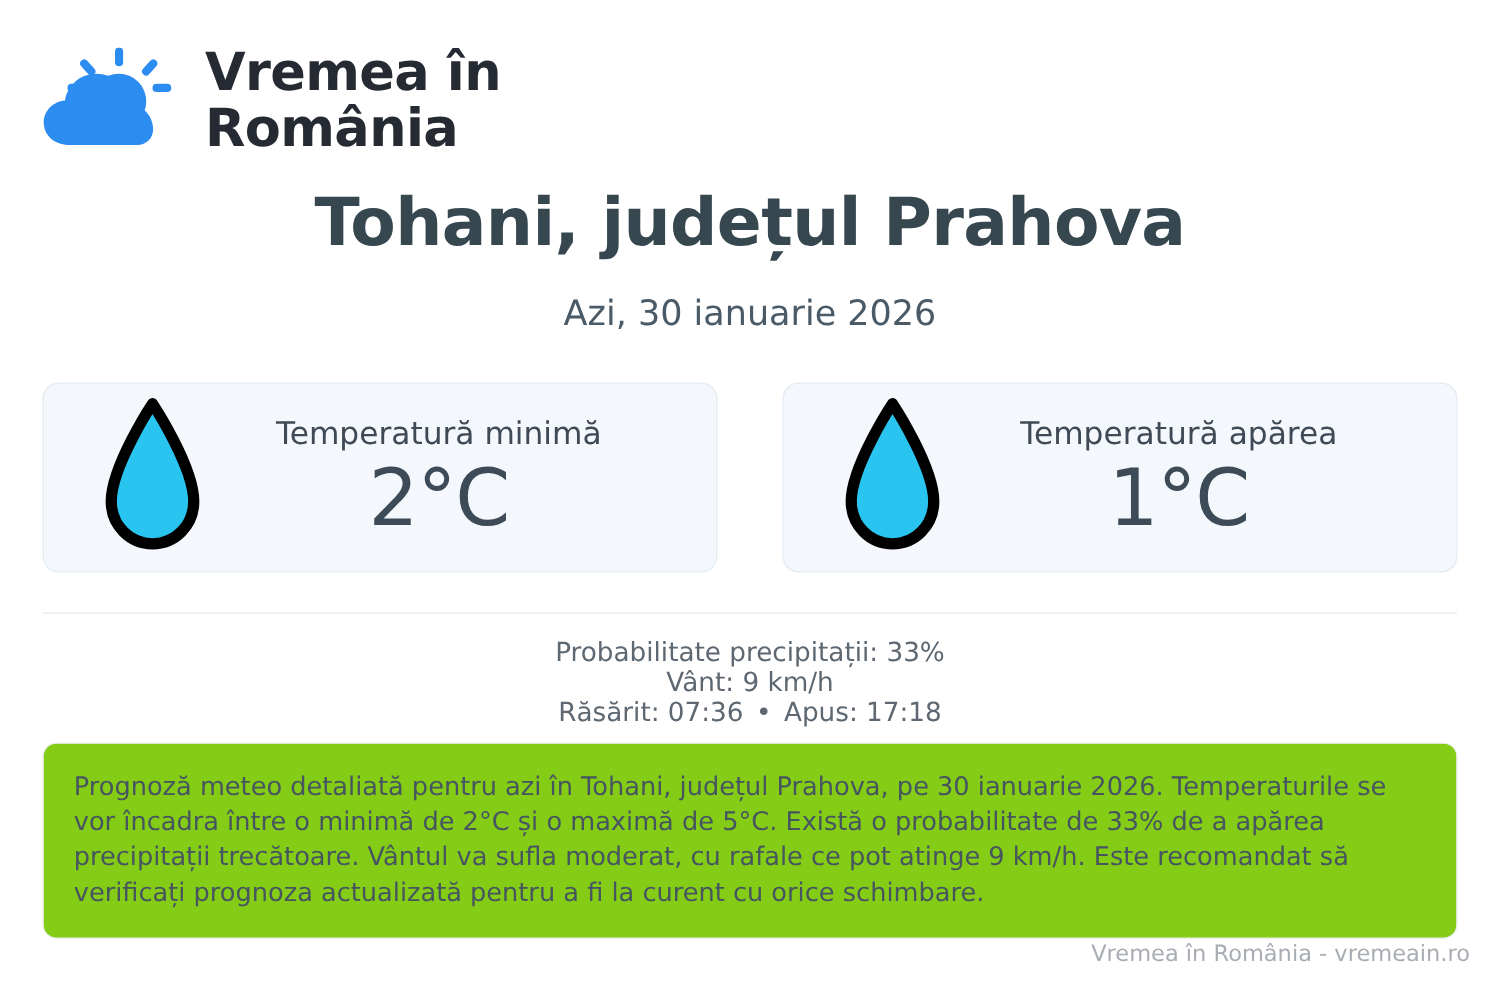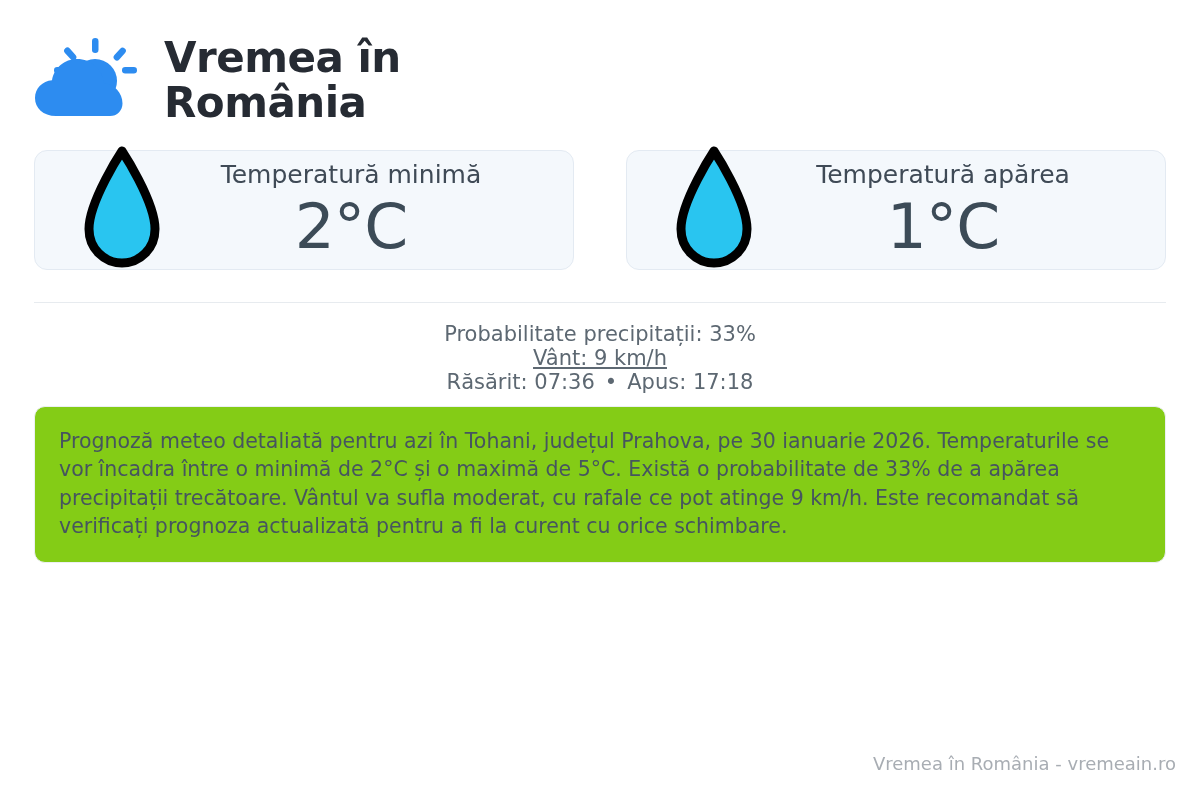--- a/index.html
+++ b/index.html
@@ -67,21 +67,21 @@
   }
 
   
   .cards {
     display: flex;
     gap: 52px;
     margin-top: 38px;
   }
   .temp-card {
     flex: 1 1 0;
-    height: 120px;
+    height: 152px;
     background: #f4f8fc;
     border: 1px solid #e3eaf2;
     border-radius: 13px;
     display: flex;
     align-items: center;
     box-sizing: border-box;
     padding: 0 10px 0 44px;
   }
   .drop-icon {
     flex: 0 0 86px;
@@ -114,21 +114,21 @@
     align-items: center;
     margin-top: 32px;
     border-top: 1px solid #e7ebef;
     padding-top: 19px;
     font-size: 21px;
     color: #5d6872;
     flex-direction: column;
   }
   .stat { white-space: nowrap; }
   .stat-left  { flex: 0 0 auto; text-align: left; }
-  .stat-mid   { flex: 1 1 auto; text-align: center; text-decoration: underline; }
+  .stat-mid   { flex: 1 1 auto; text-align: center; }
   .stat-right { flex: 0 0 auto; text-align: right; }
   .stat-sep { margin: 0 10px; color: #5d6872; }
 
   
   .description {
     margin-top: 12px;
     background: #84cc16;
     border: 1px solid #eceff3;
     border-radius: 11px;
     padding: 20px 24px 22px 24px;
@@ -169,20 +169,24 @@
           <path d="M22 78 C9 78 1 70 1 60 C1 50.5 8.5 43 18 42.3
                    C20 30 30.5 21 43 21 C57 21 68.5 31.5 69.8 45
                    C80.5 46 88.5 55 88.5 65.4 C88.5 72.5 83 78 76 78 Z"></path>
         </g>
       </svg>
     </div>
     <div class="brand-name">Vremea în
 România</div>
   </div>
 
+  <div class="title-block">
+    <h1 class="page-title">Tohani, județul Prahova</h1>
+    <div class="page-subtitle">Azi, 30 ianuarie 2026</div>
+  </div>
 
   <div class="cards">
 
     <div class="temp-card">
       <div class="drop-icon">
         <svg viewBox="0 0 86 130" width="86" height="130" aria-hidden="true">
           <path d="M43 6 C43 6 76 56 76 84 C76 103.2 61.2 118 43 118
                    C24.8 118 10 103.2 10 84 C10 56 43 6 43 6 Z" fill="#29c5f0" stroke="#000000" stroke-width="9" stroke-linejoin="round"></path>
         </svg>
       </div>

